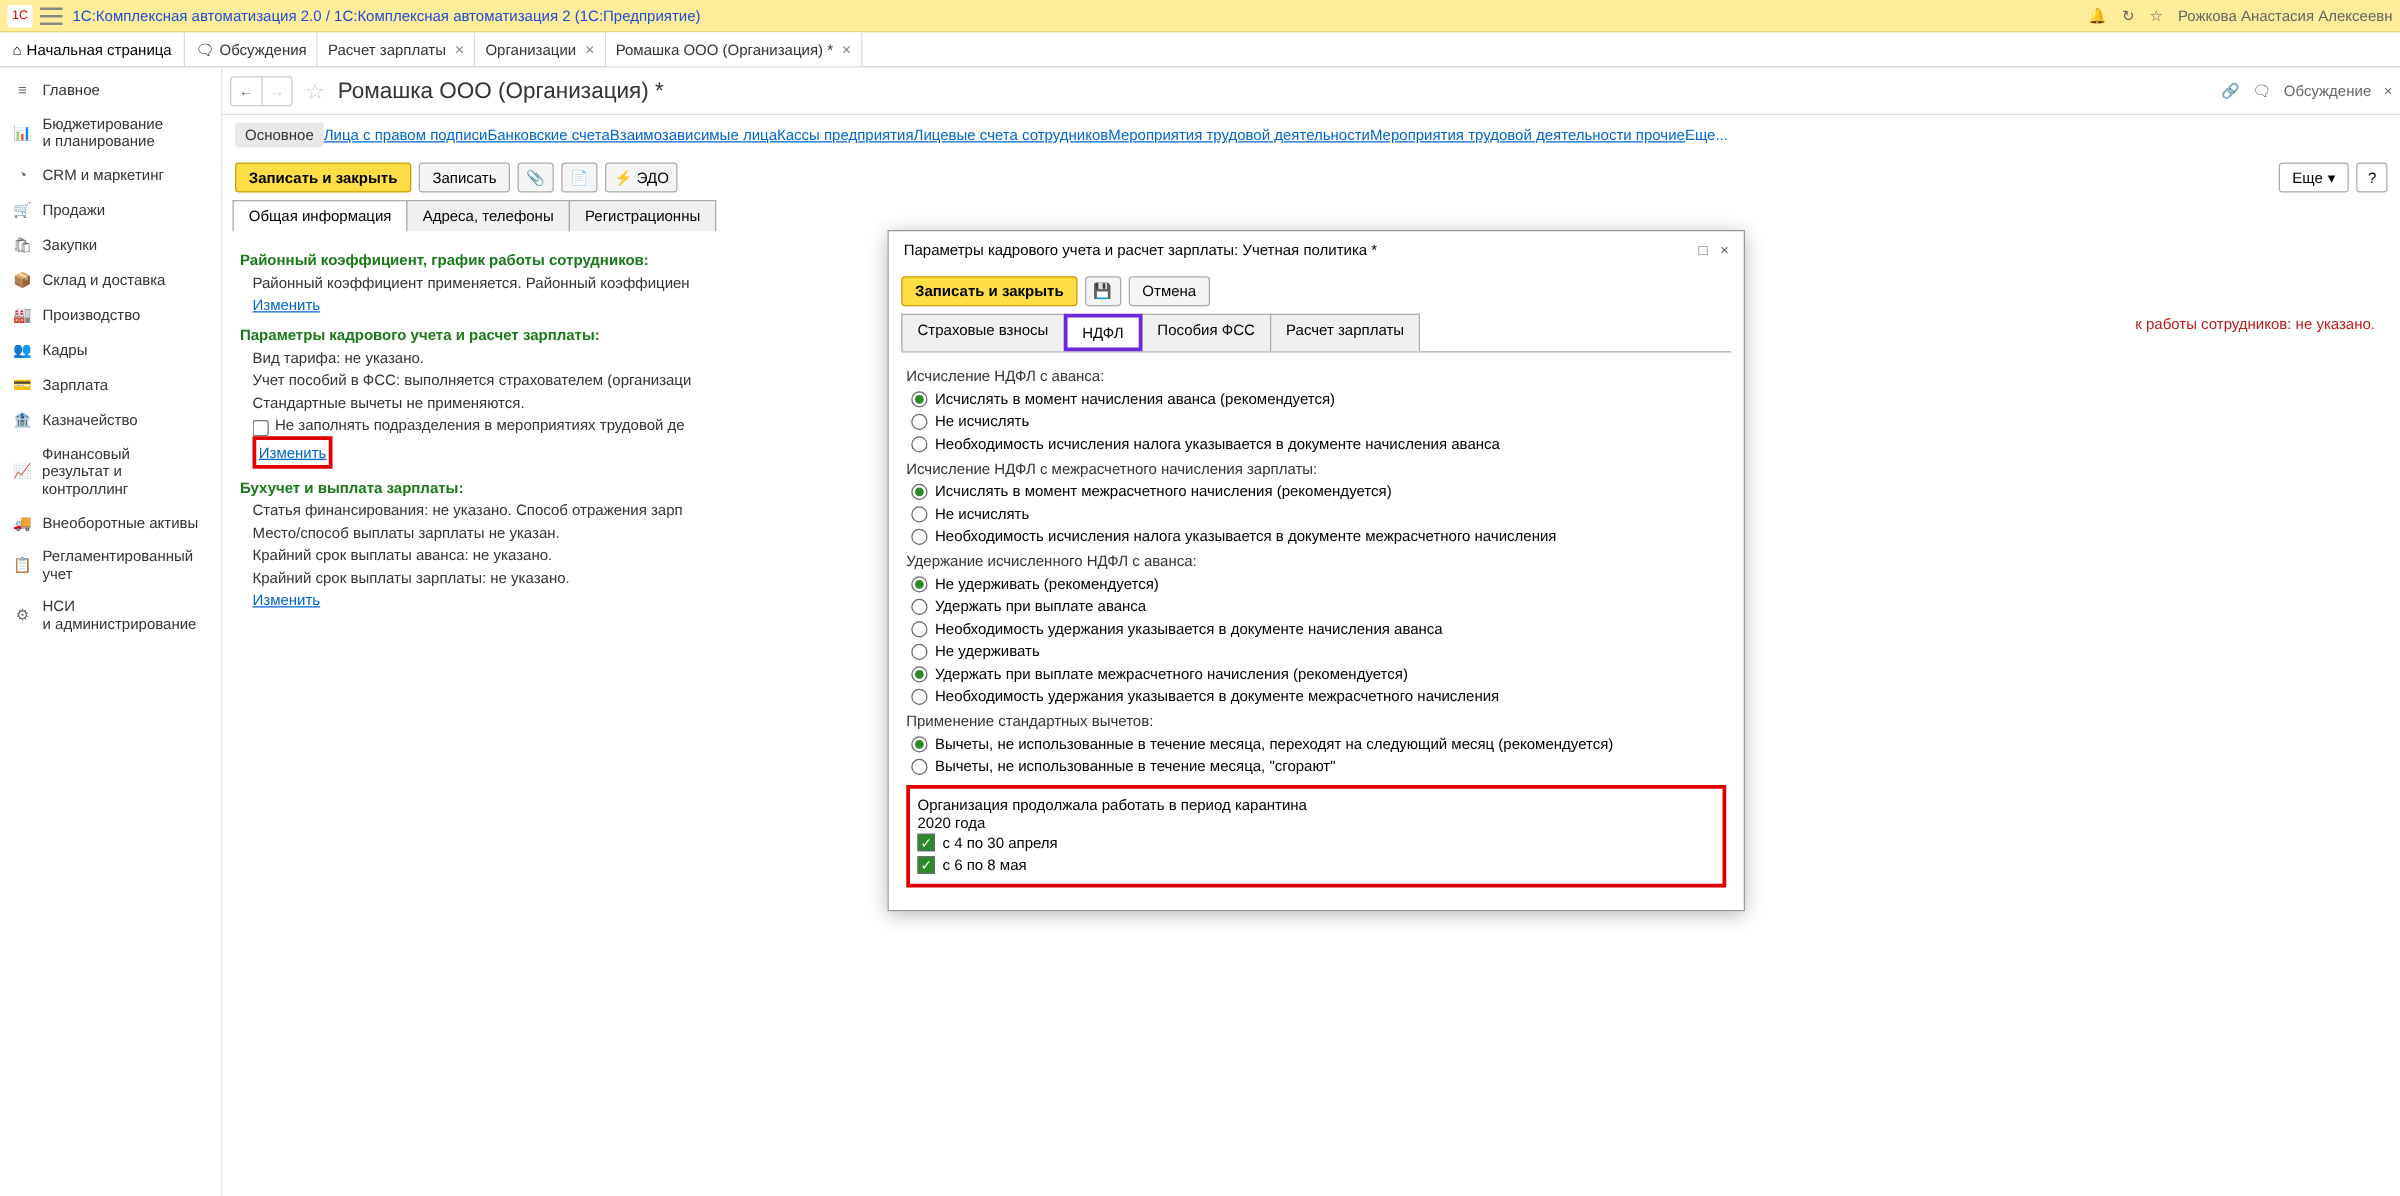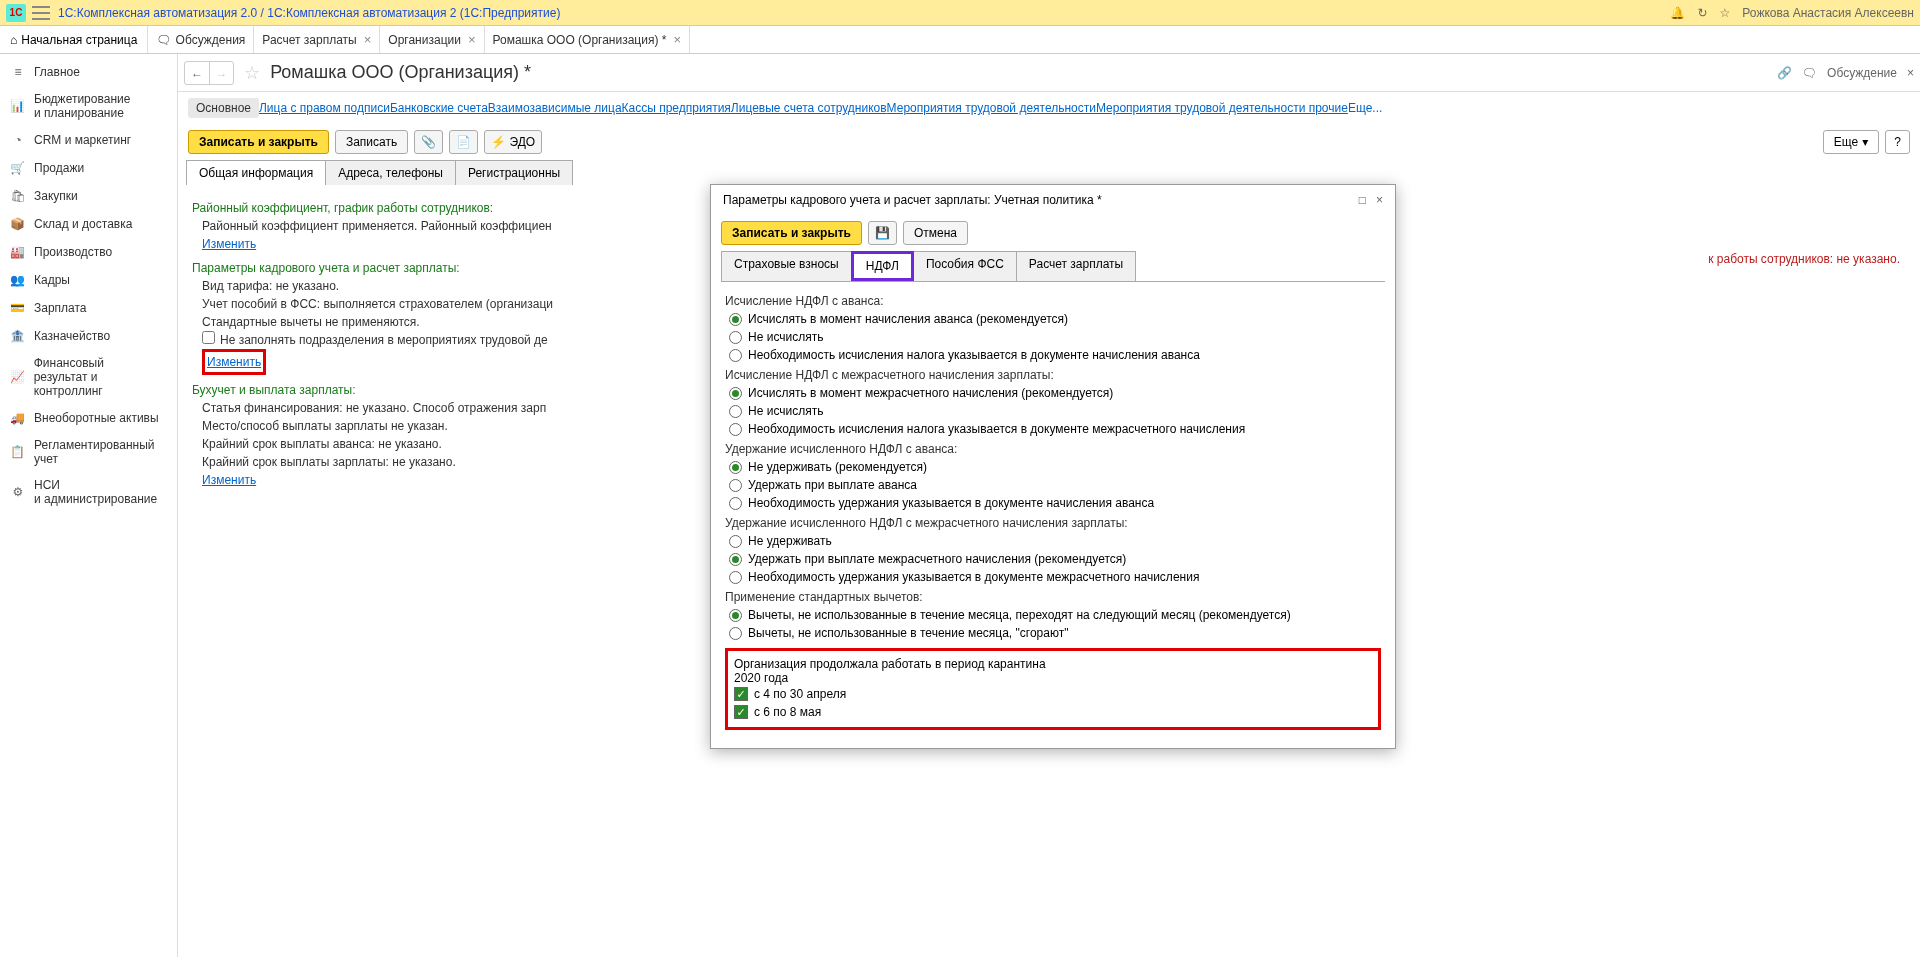--- a/index.html
+++ b/index.html
@@ -1,19 +1,19 @@
 <!DOCTYPE html>
 <html><head>
 <meta charset="utf-8">
 <style>
 *{box-sizing:border-box;margin:0;padding:0;font-family:Arial,sans-serif;font-size:12px}
 body{background:#fff;overflow:hidden}
 .app{width:1920px;height:957px;display:flex;flex-direction:column}
 .titlebar{height:26px;background:#ffed9b;display:flex;align-items:center;padding:0 6px;border-bottom:1px solid #e0d070}
-.logo-1c{width:20px;height:18px;background:#5eead4;color:#d00;font-weight:bold;font-size:10px;display:flex;align-items:center;justify-content:center;border-radius:2px;margin-right:6px}
+.logo-1c{width:20px;height:18px;background:#ffffff;color:#d00;font-weight:normal;font-size:10px;display:flex;align-items:center;justify-content:center;border-radius:2px;margin-right:6px}
 .burger{width:18px;height:14px;margin-right:8px;cursor:pointer;display:flex;flex-direction:column;justify-content:space-between}
 .burger span{height:2px;background:#888}
 .titlebar-text{color:#1d4ed8;flex:1}
 .titlebar-icons{display:flex;gap:12px;align-items:center;color:#666}
 .titlebar-icons span{cursor:pointer}
 .tabbar{height:28px;background:#fff;display:flex;align-items:center;border-bottom:1px solid #ccc}
 .tab-home{padding:0 10px;height:100%;display:flex;align-items:center;gap:4px;border-right:1px solid #ddd;cursor:pointer}
 .tab{padding:0 8px;height:100%;display:flex;align-items:center;gap:4px;border-right:1px solid #ddd;cursor:pointer;color:#333}
 .tab.active{background:#fff}
 .tab-close{color:#888;font-size:13px;margin-left:3px}
@@ -36,24 +36,24 @@
 .btn-row{padding:6px 10px;display:flex;gap:6px;align-items:center}
 .btn{border:1px solid #aaa;background:#f5f5f5;padding:4px 10px;border-radius:3px;cursor:pointer}
 .btn.primary{background:#ffdd44;border-color:#cc9900;font-weight:bold}
 .btn.icon{padding:4px 6px}
 .more-btn{margin-left:auto;border:1px solid #aaa;padding:4px 10px;border-radius:3px;cursor:pointer;display:flex;align-items:center;gap:4px}
 .help-btn{border:1px solid #aaa;padding:4px 8px;border-radius:3px;cursor:pointer}
 .form-tabs{display:flex;padding:0 8px}
 .form-tab{border:1px solid #aaa;border-bottom:none;padding:5px 12px;background:#f0f0f0;cursor:pointer;margin-right:-1px}
 .form-tab.active{background:#fff}
 .form-body{padding:8px 14px;color:#333;line-height:1.5}
-.section-title{color:#1a7a1a;font-weight:normal;margin-top:6px}
+.section-title{color:#1a7a1a;font-weight:bold;margin-top:6px}
 .form-body a{color:#0066cc;text-decoration:underline;cursor:pointer}
 .indent{padding-left:10px}
-.checkbox-row{display:flex;align-items:flex-start;gap:5px;padding-left:10px}
+.checkbox-row{display:flex;align-items:flex-end;gap:5px;padding-left:10px}
 .red-box{border:3px solid #e00000;display:inline-block;padding:1px 2px}
 .bg-text{position:absolute;right:20px;top:198px;color:#b91c1c}
 .dialog{position:absolute;left:532px;top:130px;width:686px;background:#fff;border:1px solid #999;box-shadow:0 3px 15px rgba(0,0,0,.3)}
 .dialog-title{padding:8px 12px;font-size:16px;display:flex;align-items:center}
 .dialog-title-text{flex:1}
 .dialog-title-btns{display:flex;gap:10px;color:#666}
 .dialog-title-btns span{cursor:pointer}
 .dialog-toolbar{padding:6px 10px;display:flex;gap:6px}
 .dialog-tabs{display:flex;padding:0 10px}
 .dialog-tab{border:1px solid #aaa;border-bottom:none;padding:5px 12px;background:#f0f0f0;cursor:pointer;margin-right:-1px}
@@ -301,21 +301,20 @@
             </div>
           <div class="radio-row">
               <span class="radio"></span>
               <span>Удержать при выплате аванса</span>
             </div>
           <div class="radio-row">
               <span class="radio"></span>
               <span>Необходимость удержания указывается в документе начисления аванса</span>
             </div>
 
-          <div class="group-label">Удержание исчисленного НДФЛ с межрасчетного начисления зарплаты:</div>
           <div class="radio-row">
               <span class="radio"></span>
               <span>Не удерживать</span>
             </div>
           <div class="radio-row">
               <span class="radio checked"></span>
               <span>Удержать при выплате межрасчетного начисления (рекомендуется)</span>
             </div>
           <div class="radio-row">
               <span class="radio"></span>

